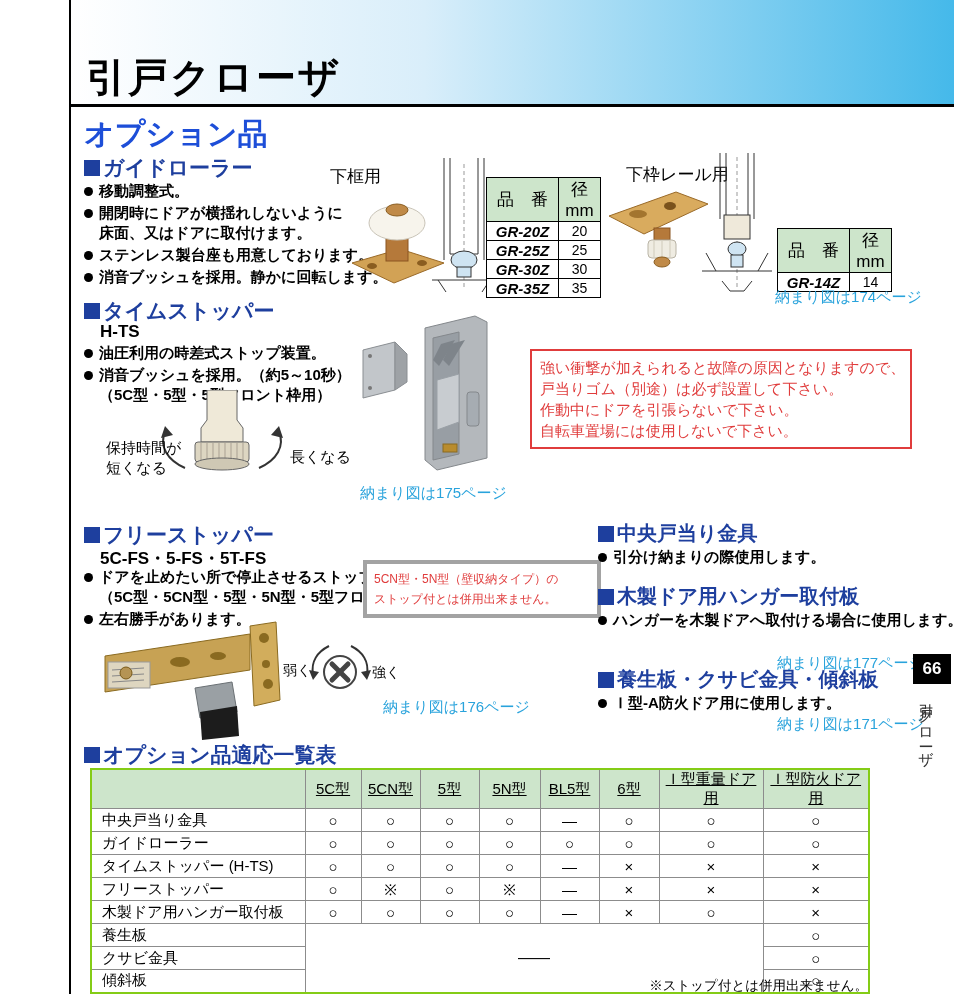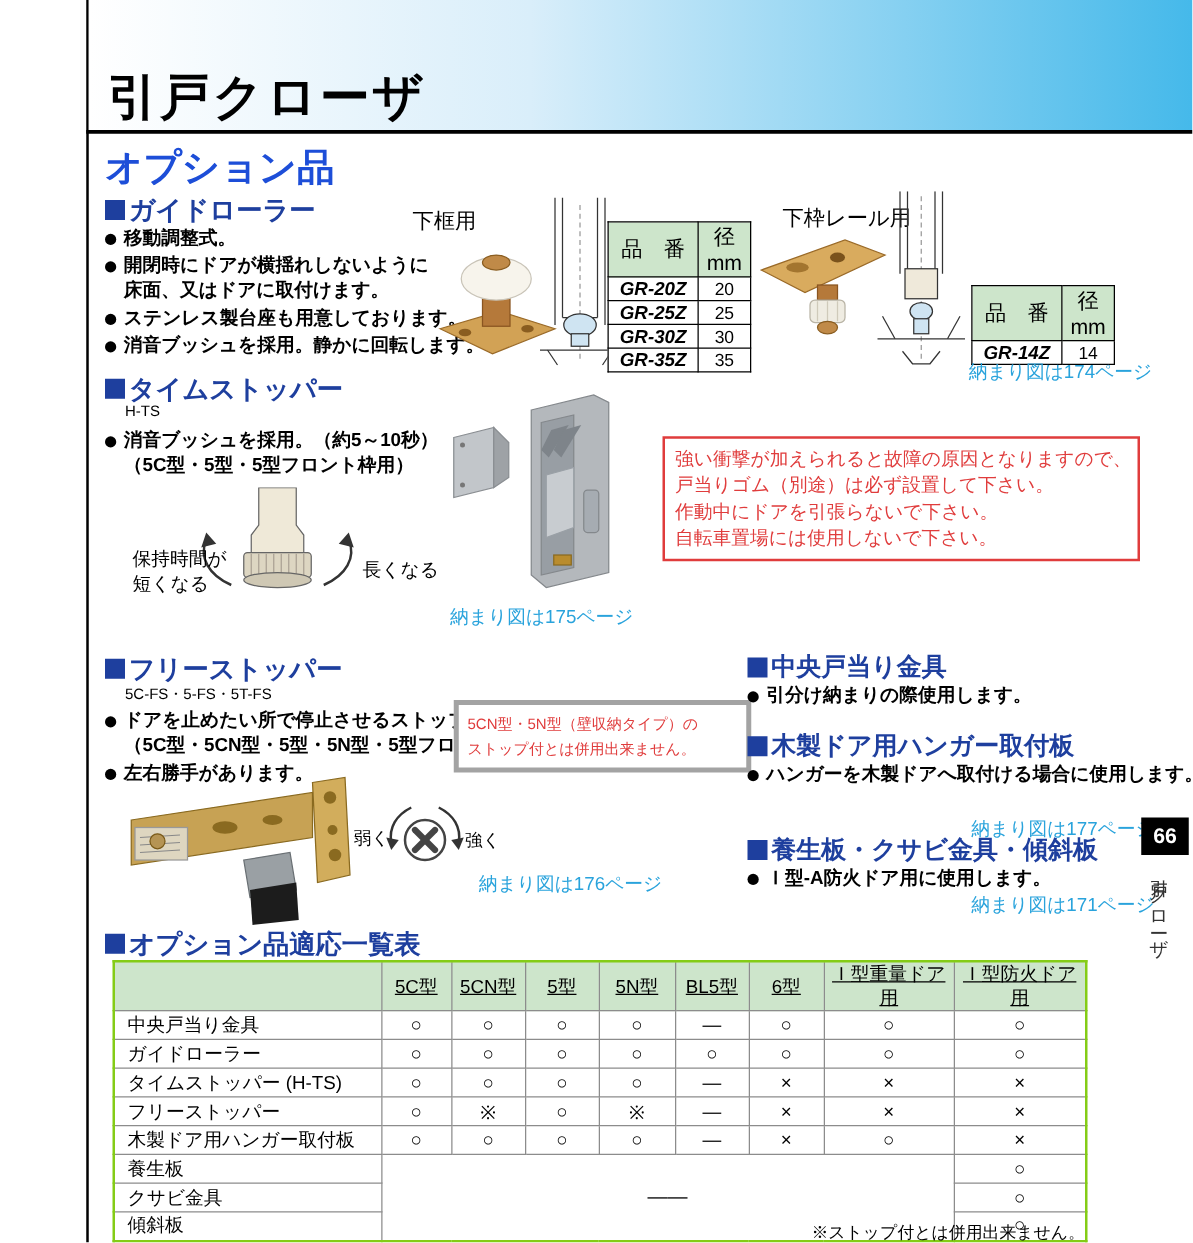--- a/index.html
+++ b/index.html
@@ -10,21 +10,21 @@
 
   .vrule { position:absolute; left:69px; top:0; width:2px; height:994px; background:#000; }
   .header-band { position:absolute; left:71px; top:0; width:883px; height:104px;
                  background:linear-gradient(to right,#ffffff 0%,#d9eefa 40%,#45b9ea 100%); }
   .header-title { position:absolute; left:86px; top:50px; font-size:40px; font-weight:bold; color:#000; letter-spacing:2px; }
   .header-rule { position:absolute; left:69px; top:104px; width:885px; height:3px; background:#000; }
   .subtitle { position:absolute; left:84px; top:114px; font-size:30px; font-weight:bold; color:#1d4ed8; }
 
   .sec { position:absolute; display:flex; align-items:center; font-size:21px; font-weight:bold; color:#1e3f9e; }
   .sec .sq { width:16px; height:16px; background:#1e3f9e; margin-right:3px; flex:0 0 auto; }
-  .model { position:absolute; font-size:12px; font-weight:normal; color:#000; }
+  .model { position:absolute; font-size:17px; font-weight:bold; color:#000; }
 
   .bullets { position:absolute; }
   .bullet { display:flex; align-items:flex-start; margin-bottom:2px; }
   .bullet .dot { width:9px; height:9px; border-radius:50%; background:#000; margin:6px 6px 0 0; flex:0 0 auto; }
   .bullet .txt { font-size:15px; line-height:20px; color:#000; white-space:pre;font-weight:bold; }
   .bullet .txt.b { font-weight:bold; }
 
   .photolabel { position:absolute; font-size:17px; color:#000; }
 
   table.gr { border-collapse:collapse; background:#fff; }
@@ -192,20 +192,24 @@
     </table>
 
   <div class="pageref" style="left:775px; top:288px;">納まり図は174ページ</div>
 
   <div class="sec" style="left:84px; top:297px;">
     <span class="sq"></span>
     <span>タイムストッパー</span>
   </div>
   <div class="model" style="left:100px; top:322px;">H-TS</div>
   <div class="bullets" style="left:84px; top:343px; width:300px;">
+    <div class="bullet">
+        <span class="dot"></span>
+        <span class="txt">油圧利用の時差式ストップ装置。</span>
+      </div>
     <div class="bullet">
         <span class="dot"></span>
         <span class="txt">消音ブッシュを採用。（約5～10秒）
 （5C型・5型・5型フロント枠用）</span>
       </div>
   </div>
 
   <svg class="abs" style="left:115px; top:390px;" width="215" height="100" viewBox="0 0 215 100">
     <path d="M92,0 L92,30 L86,38 L86,52 L128,52 L128,38 L122,30 L122,0 Z" fill="#efe9d8" stroke="#666"></path>
     <rect x="80" y="52" width="54" height="20" rx="3" fill="#ddd6c2" stroke="#666"></rect>

